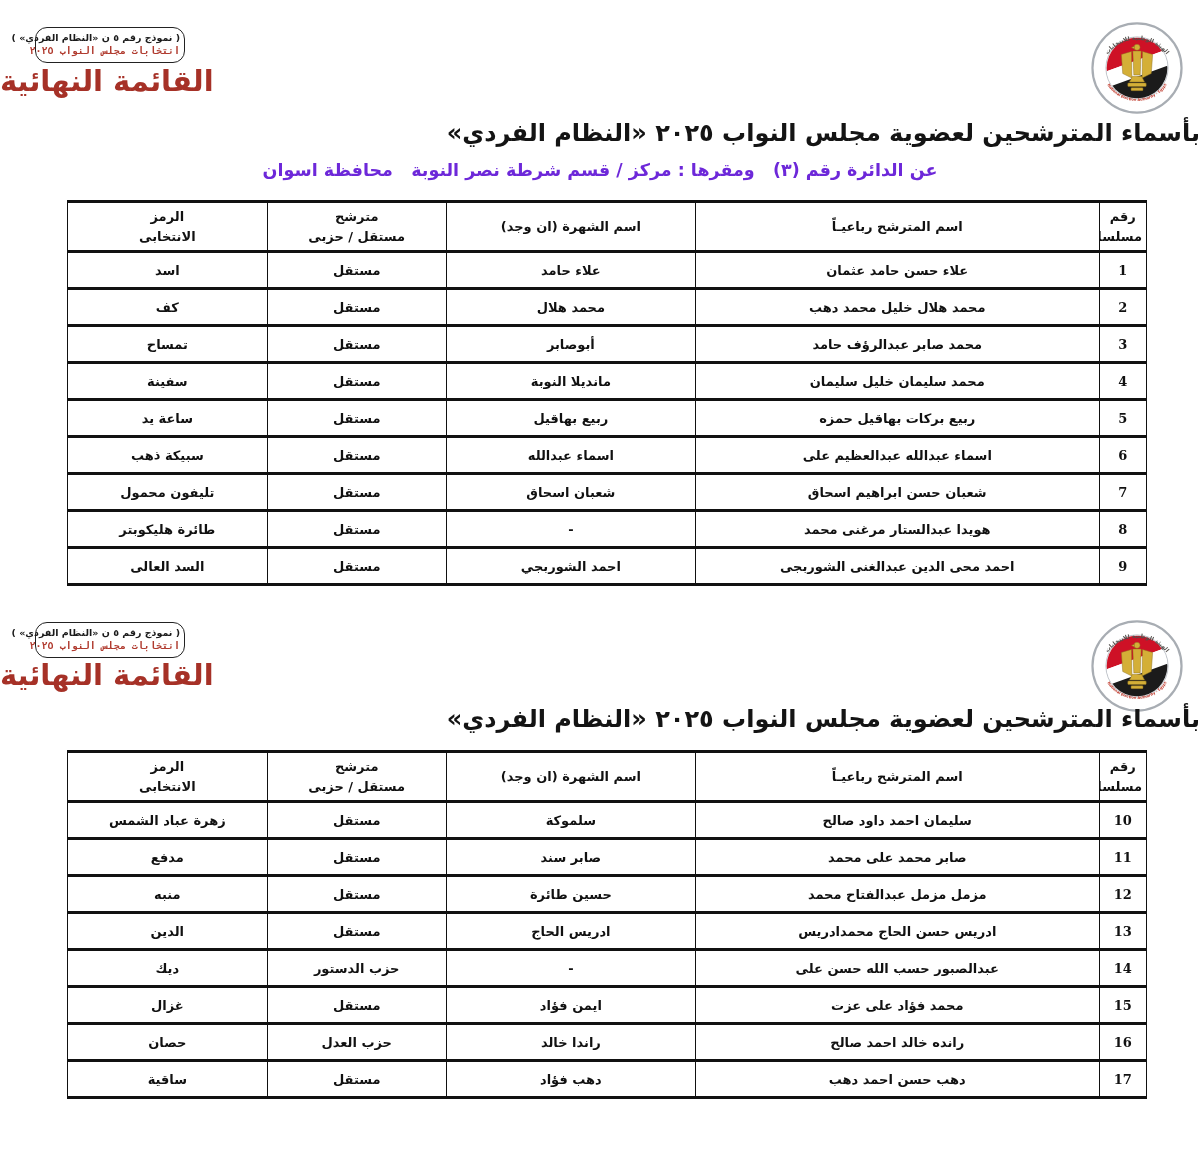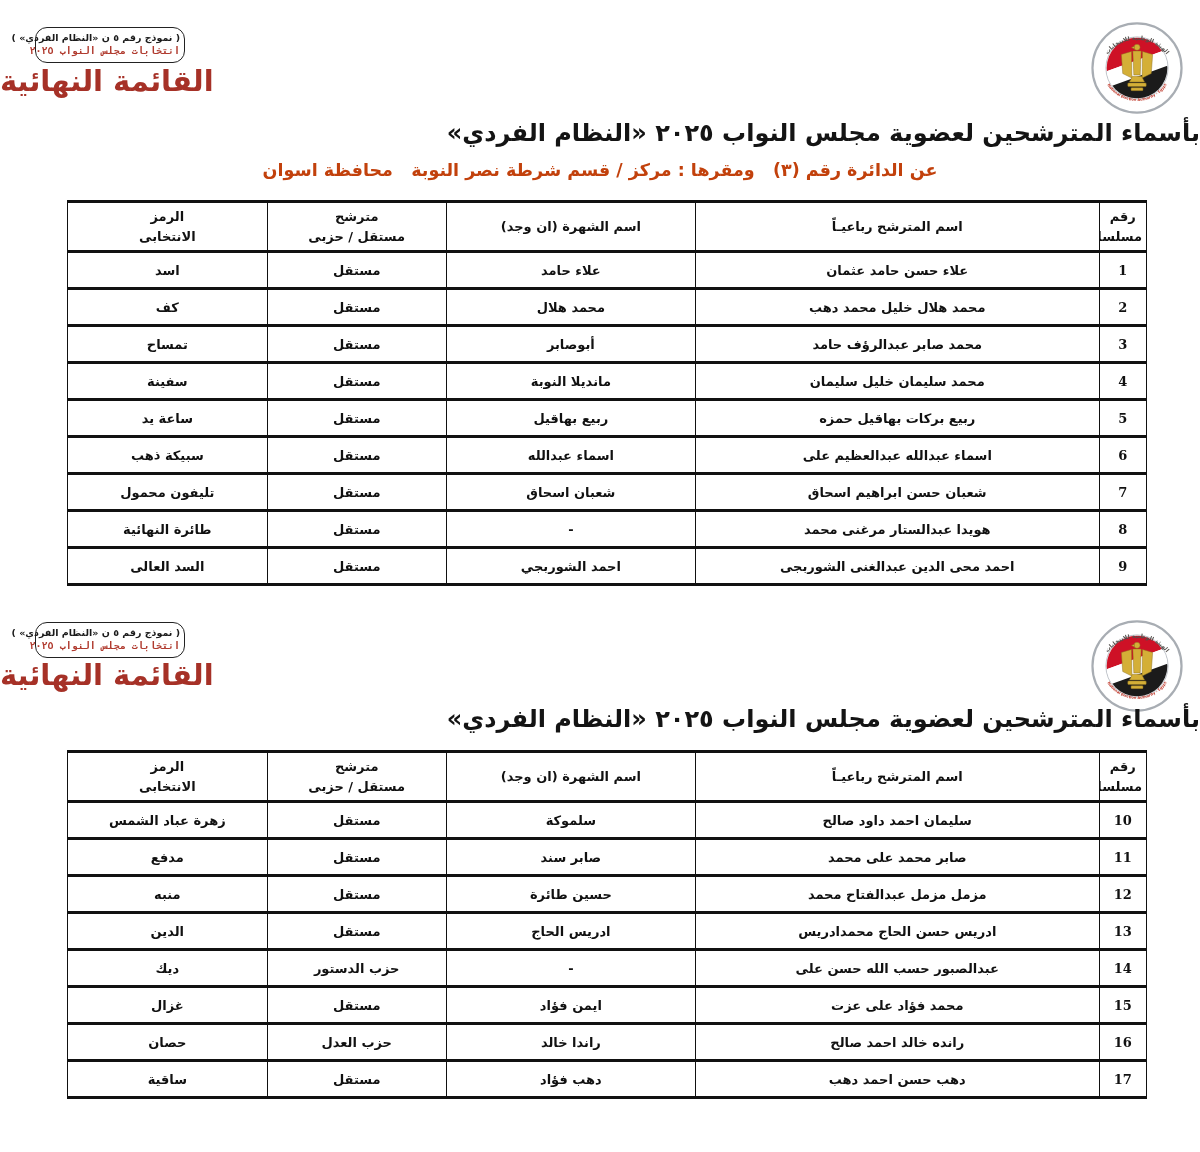--- a/index.html
+++ b/index.html
@@ -38,21 +38,21 @@
   .main-title{
     position:absolute;top:64px;left:0;right:0;
     text-align:left;font-size:29px;color:#a63127;
   }
   .subtitle{
     position:absolute;top:119px;left:0;right:0;
     text-align:right;font-size:24px;color:#141414;
   }
   .district-line{
     position:absolute;top:160px;left:0;right:0;
-    text-align:center;font-size:17.5px;color:#c2410c;
+    text-align:center;font-size:17.5px;color:#6d28d9;
   }
   .sec-header.second .main-title{top:38px;}
   .sec-header.second .subtitle{top:85px;}
 
   table.cand{
     border-collapse:collapse;
     table-layout:fixed;
     width:1080px;
     margin-right:53px;
     margin-left:67px;
@@ -199,21 +199,21 @@
     <td>شعبان حسن ابراهيم اسحاق</td>
     <td>شعبان اسحاق</td>
     <td>مستقل</td>
     <td>تليفون محمول</td>
   </tr>
           <tr>
     <td class="serial-cell">8</td>
     <td>هويدا عبدالستار مرغنى محمد</td>
     <td>-</td>
     <td>مستقل</td>
-    <td>طائرة النهائية</td>
+    <td>طائرة هليكوبتر</td>
   </tr>
           <tr>
     <td class="serial-cell">9</td>
     <td>احمد محى الدين عبدالغنى الشوربجى</td>
     <td>احمد الشوربجي</td>
     <td>مستقل</td>
     <td>السد العالى</td>
   </tr>
         </tbody>
     </table>

